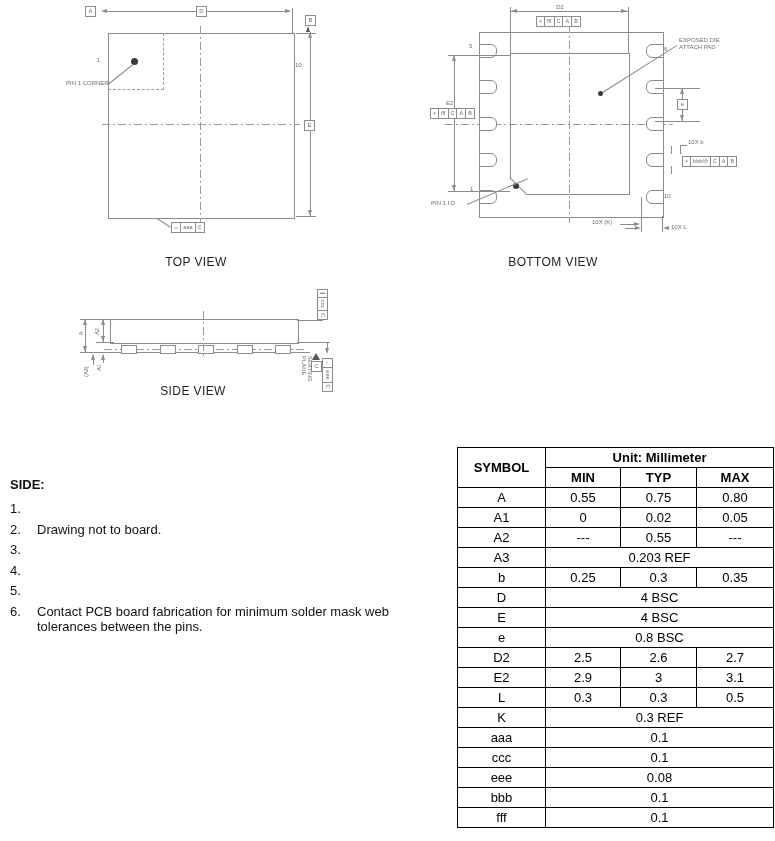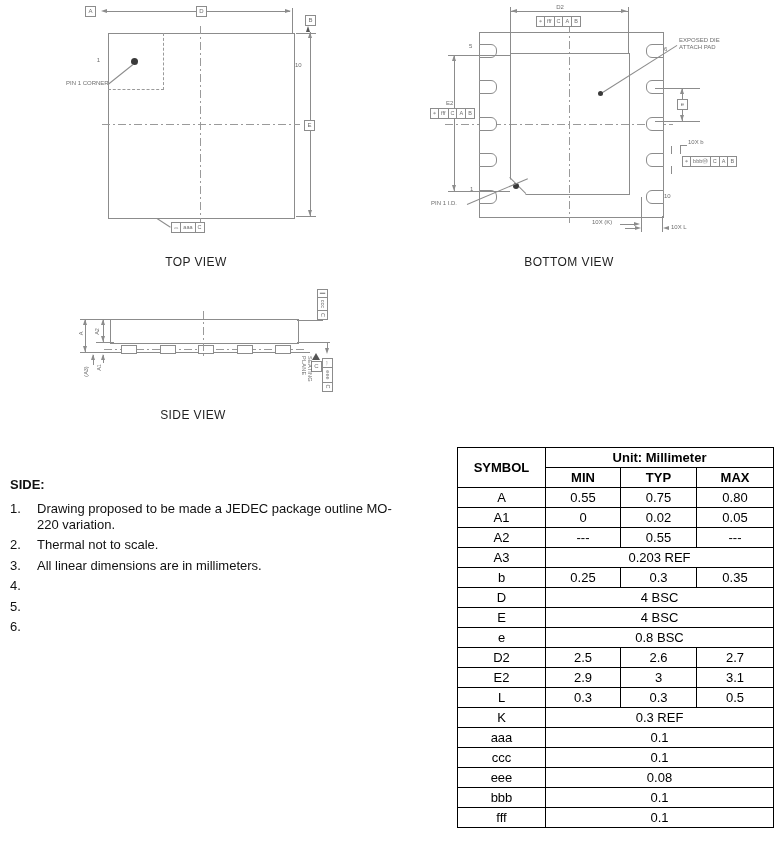--- a/index.html
+++ b/index.html
@@ -161,21 +161,21 @@
     <div class="vl" style="left:641px;top:197px;height:35px;"></div>
     <div class="vl" style="left:662px;top:216px;height:16px;"></div>
     <div class="gtext" style="left:592px;top:219px;">10X (K)</div>
     <div class="hl" style="left:620px;top:224px;width:14px;"></div>
     <div class="arrow ar-r" style="left:634px;top:222px;"></div>
     <div class="hl" style="left:625px;top:228px;width:10px;"></div>
     <div class="arrow ar-r" style="left:635px;top:226px;"></div>
     <div class="arrow ar-l" style="left:663px;top:226px;"></div>
     <div class="gtext" style="left:671px;top:224px;">10X L</div>
 
-    <div class="view-title" style="left:514px;top:255px;width:110px;">BOTTOM VIEW</div>
+    <div class="view-title" style="left:498px;top:255px;width:110px;">BOTTOM VIEW</div>
   </div>
 
   <div>
     <div class="dash-h" style="left:104px;top:349px;width:200px;"></div>
     <div class="outline" style="left:110px;top:319px;width:187px;height:23px;"></div>
     <div class="hl" style="left:80px;top:352px;width:230px;"></div>
     <div class="bump" style="left:121px;top:345px;"></div>
     <div class="bump" style="left:160px;top:345px;"></div>
     <div class="bump" style="left:198px;top:345px;"></div>
     <div class="bump" style="left:237px;top:345px;"></div>
@@ -210,47 +210,46 @@
     <div class="arrow ar-d" style="left:325px;top:348px;"></div>
     <div class="arrow ar-u" style="left:312px;top:353px;border-bottom-color:#555;border-bottom-width:7px;border-left-width:4px;border-right-width:4px;"></div>
     <div class="boxletter" style="left:311px;top:361px;">C</div>
     <div class="fcf vfcf" style="left:333px;top:358px;">
       <span>⌓</span>
       <span>eee</span>
       <span>C</span>
     </div>
     <div class="vtext" style="left:301px;top:356px;height:46px;">SEATING PLANE</div>
 
-    <div class="view-title" style="left:143px;top:408px;width:100px;">SIDE VIEW</div>
+    <div class="view-title" style="left:143px;top:384px;width:100px;">SIDE VIEW</div>
   </div>
 
   <div class="notes">
     <div class="heading">SIDE:</div>
     <div>
         <div class="note-item">
           <div class="note-num">1.</div>
-          <div class="note-text">Drawing proposed to be made a JEDEC package outline MO-
-220 variation.</div>
         </div>
         <div class="note-item">
           <div class="note-num">2.</div>
-          <div class="note-text">Thermal not to scale.</div>
+          <div class="note-text">Drawing not to board.</div>
         </div>
         <div class="note-item">
           <div class="note-num">3.</div>
-          <div class="note-text">All linear dimensions are in millimeters.</div>
         </div>
         <div class="note-item">
           <div class="note-num">4.</div>
         </div>
         <div class="note-item">
           <div class="note-num">5.</div>
         </div>
         <div class="note-item">
           <div class="note-num">6.</div>
+          <div class="note-text">Contact PCB board fabrication for minimum solder mask web
+tolerances between the pins.</div>
         </div>
       </div>
   </div>
 
   <table class="dims">
     <colgroup>
         <col style="width:88px">
         <col style="width:75px">
         <col style="width:76px">
         <col style="width:77px">

